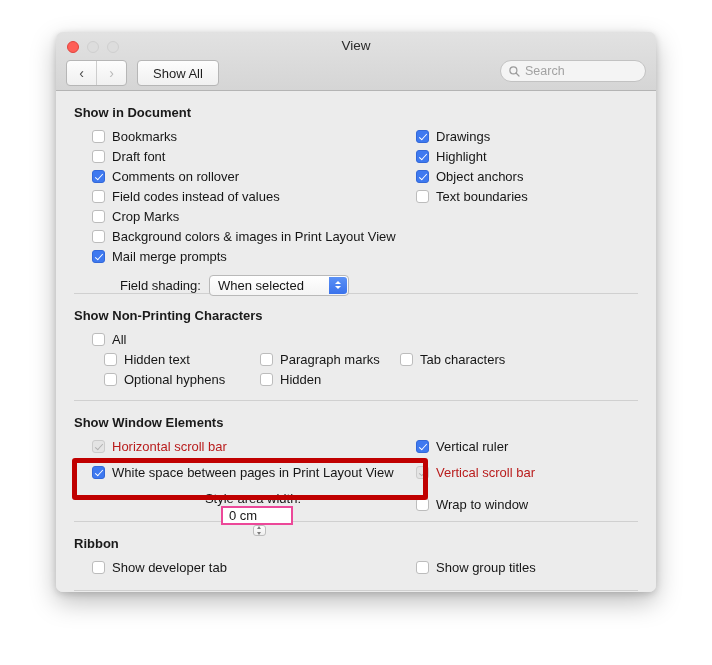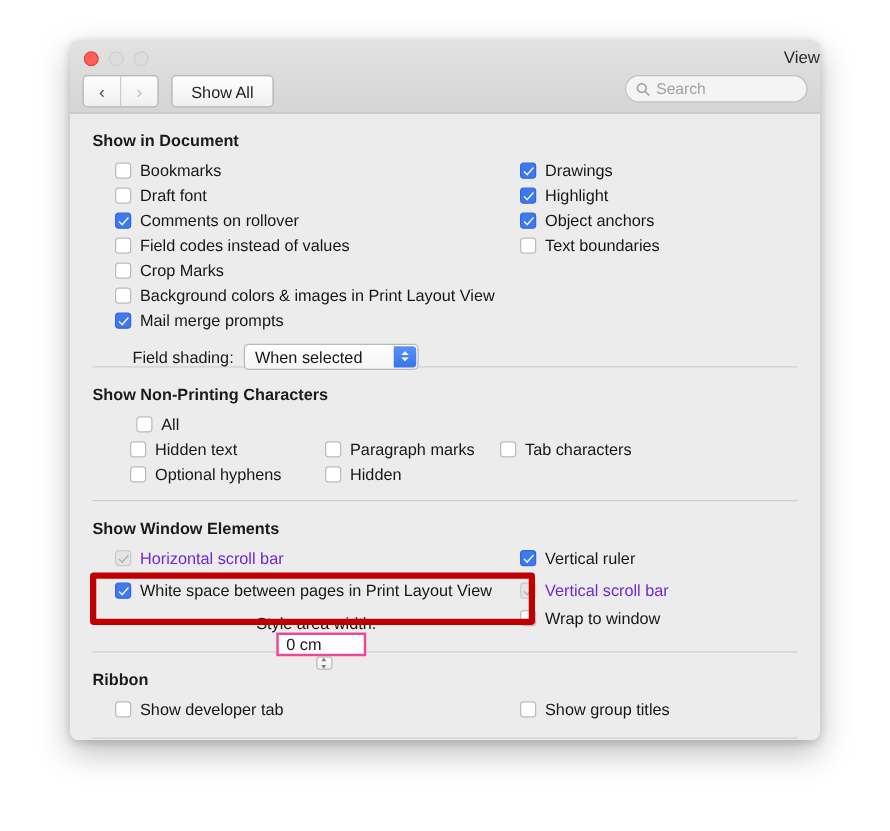--- a/index.html
+++ b/index.html
@@ -48,21 +48,21 @@
     border-radius: 50%;
     box-sizing: border-box;
   }
   .light.close  { background: #ff5f57; border: 0.5px solid #e0443e; }
   .light.min    { background: #dddddd; border: 0.5px solid #cfcfcf; }
   .light.max    { background: #dddddd; border: 0.5px solid #cfcfcf; }
 
   .win-title {
     position: absolute;
     left: 0; right: 0; top: 6px;
-    text-align: right;
+    text-align: center;
     font-size: 13.5px;
     color: #2b2b2b;
   }
 
   
   .toolbar-row {
     position: absolute;
     left: 0; right: 0;
     top: 25px;
     height: 32px;
@@ -198,27 +198,27 @@
     border: 1px solid #cbcbcb;
   }
   .cb.on.dim::after { border-color: #b0b0b0; }
 
   .lbl {
     font-size: 13px;
     color: #161616;
     white-space: nowrap;
     line-height: 1;
   }
-  .lbl.dim { color: #6d28d9; text-align: center; }
+  .lbl.dim { color: #b91c1c; text-align: center; }
 
   
   .field-row {
     display: flex;
     align-items: center;
-    margin-left: 14px;
+    margin-left: 28px;
     margin-top: 8px;
     height: 22px;
   }
   .field-row .cap {
     font-size: 13px;
     color: #161616;
     margin-right: 8px;
   }
   .popup {
     position: relative;
@@ -424,21 +424,21 @@
           </div>
         </div>
       </div>
 
       <div class="divider"></div>
     </div>
 
     <div class="section">
       <div class="section-title">Show Non-Printing Characters</div>
 
-      <div style="margin-left:35px;">
+      <div style="margin-left:18px;">
         <div class="row">
           <span class="cb off"></span>
           <span class="lbl">All</span>
         </div>
       </div>
 
       <div class="cols" style="height:44px;">
         <div style="position:absolute;left:30px;top:0;width:150px;">
           <div class="row">
             <span class="cb off"></span>
@@ -500,21 +500,21 @@
 
         <div class="col-right">
           <div class="row">
             <span class="cb on"></span>
             <span class="lbl">Vertical ruler</span>
           </div>
           <div class="row" style="margin-top:6px;">
             <span class="cb on dim"></span>
             <span class="lbl dim">Vertical scroll bar</span>
           </div>
-          <div class="row" style="margin-top:2px;">
+          <div class="row" style="margin-top:12px;">
             <span class="cb off"></span>
             <span class="lbl">Wrap to window</span>
           </div>
         </div>
       </div>
 
       <div class="divider"></div>
     </div>
 
     <div class="section">

